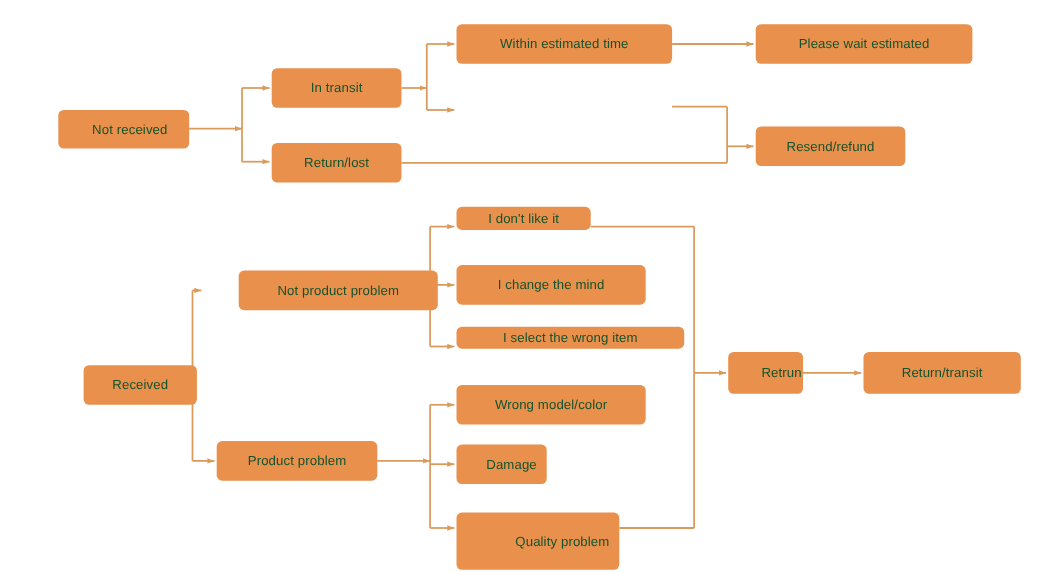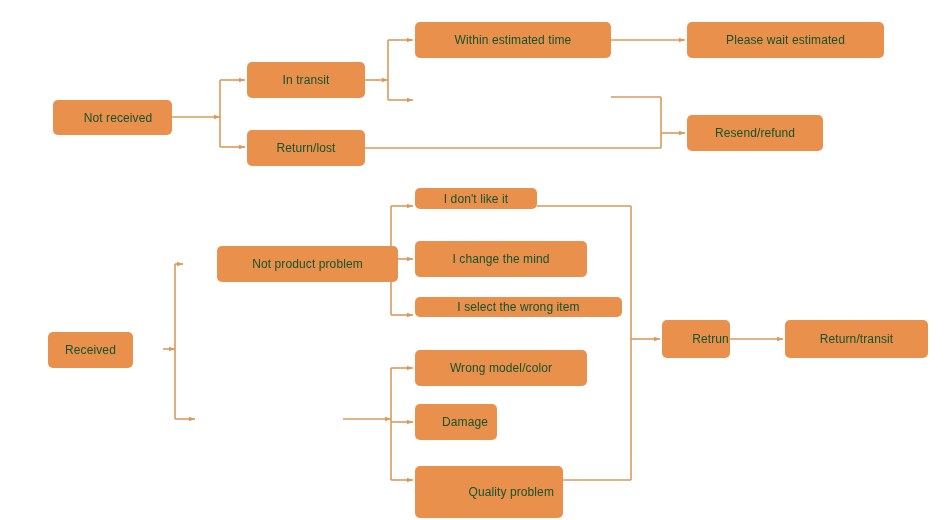--- a/index.html
+++ b/index.html
@@ -123,28 +123,31 @@
 
 
   <div class="node" style="left:687px; top:22px; width:197px; height:36px;">
     <span>Please wait estimated</span>
   </div>
 
   <div class="node" style="left:687px; top:115px; width:136px; height:36px;">
     <span>Resend/refund</span>
   </div>
 
-  <div class="node" style="left:48px; top:332px; width:85px; height:36px;">
+  <div class="node" style="left:76px; top:332px; width:103px; height:36px;">
     <span>Received</span>
   </div>
 
   <div class="node" style="left:203px; top:246px; width:181px; height:36px;margin-left:14px;">
     <span>Not product problem</span>
   </div>
 
+  <div class="node" style="left:197px; top:401px; width:146px; height:36px;">
+    <span>Product problem</span>
+  </div>
 
   <div class="node" style="left:415px; top:188px; width:122px; height:21px;">
     <span>I don't like it</span>
   </div>
 
   <div class="node" style="left:415px; top:241px; width:172px; height:36px;">
     <span>I change the mind</span>
   </div>
 
   <div class="node" style="left:415px; top:297px; width:207px; height:20px;">

